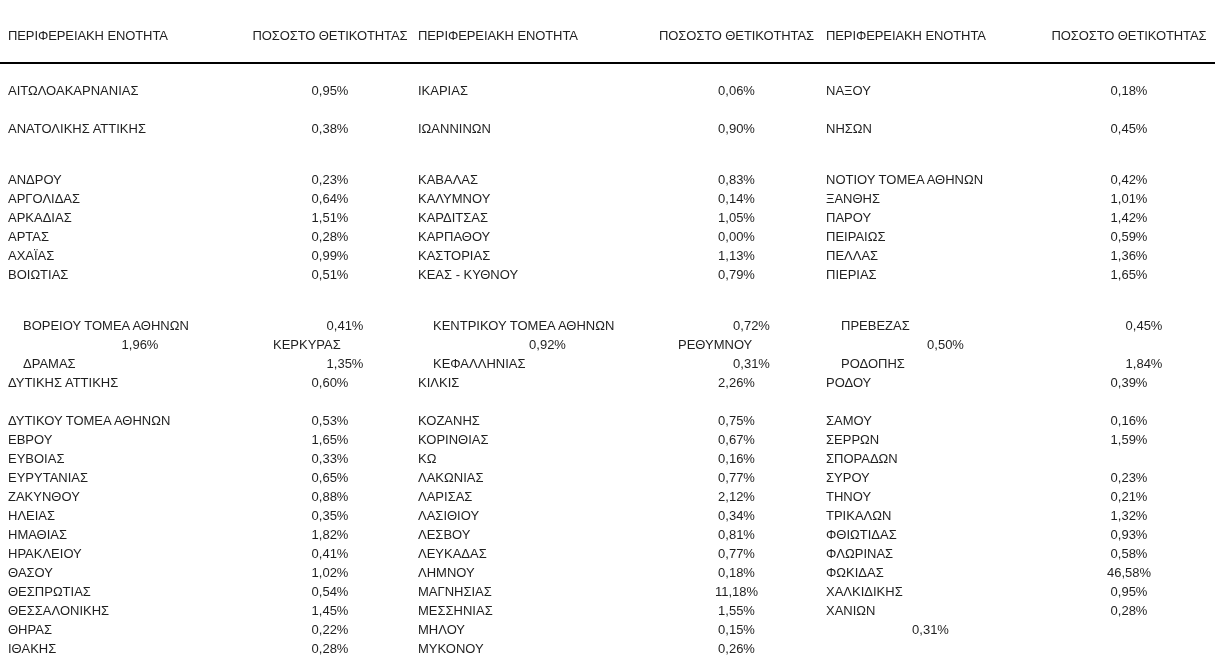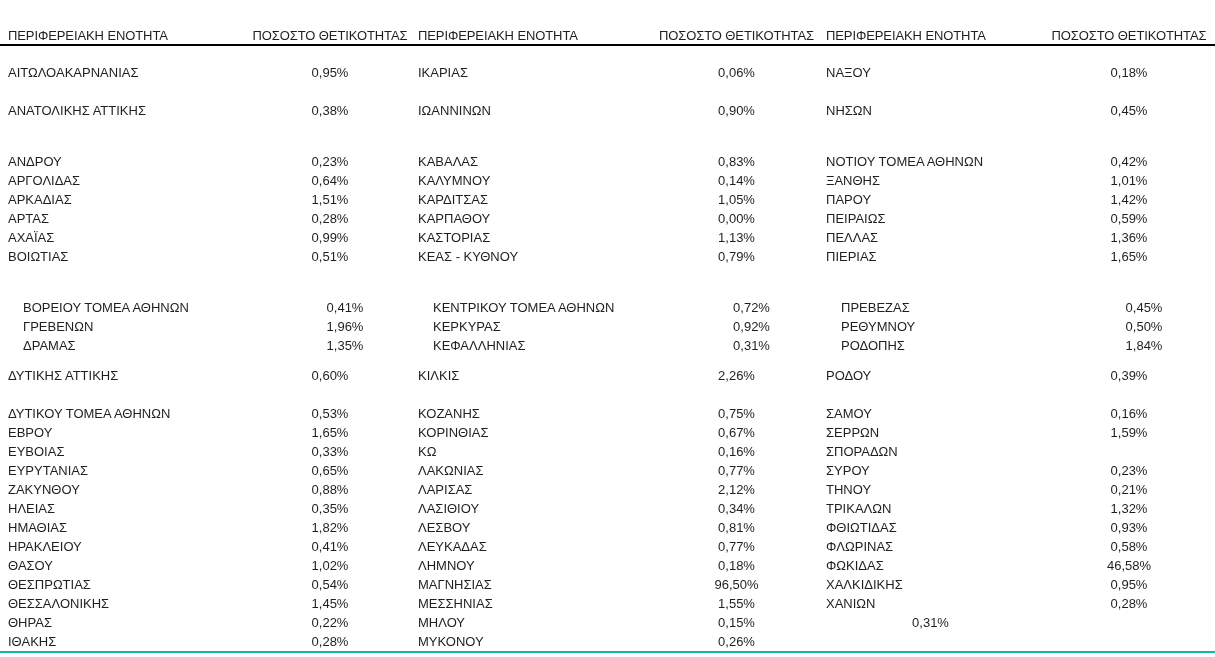--- a/index.html
+++ b/index.html
@@ -32,35 +32,35 @@
     padding-left: 8px;
     text-align: left;
   }
   .value {
     text-align: center;
   }
   .header-row {
     margin-top: 28px;
     font-size: 13px;
     line-height: 16px;
-    padding-bottom: 0;
+    padding-bottom: 18px;
     border-bottom: 2px solid #000000;
     letter-spacing: -0.1px;
   }
   .body-row {
     font-size: 13px;
     height: 19px;
     line-height: 19px;
   }
   .section { }
   .sec0 { margin-top: 8px; }
   .sec0 .body-row { height: 38px; line-height: 38px; }
   .sec1 { margin-top: 22px; }
   .sec2 { margin-top: 32px; margin-left: 15px; }
-  .sec3 { margin-top: 11px; }
+  .sec3 { }
   .sec4 { margin-top: 19px; border-bottom: 2px solid #14b8a6; }
 </style>
 </head>
 <body>
 
 <div class="doc">
 
   <div class="grid-row header-row">
     <div class="cell region">ΠΕΡΙΦΕΡΕΙΑΚΗ ΕΝΟΤΗΤΑ</div>
     <div class="cell value">ΠΟΣΟΣΤΟ ΘΕΤΙΚΟΤΗΤΑΣ</div>
@@ -142,21 +142,20 @@
       <div class="section sec2">
         <div class="grid-row body-row">
           <div class="cell region">ΒΟΡΕΙΟΥ ΤΟΜΕΑ ΑΘΗΝΩΝ</div>
           <div class="cell value">0,41%</div>
           <div class="cell region">ΚΕΝΤΡΙΚΟΥ ΤΟΜΕΑ ΑΘΗΝΩΝ</div>
           <div class="cell value">0,72%</div>
           <div class="cell region">ΠΡΕΒΕΖΑΣ</div>
           <div class="cell value">0,45%</div>
         </div>
         <div class="grid-row body-row">
-          <div class="cell region">ΓΡΕΒΕΝΩΝ</div>
           <div class="cell value">1,96%</div>
           <div class="cell region">ΚΕΡΚΥΡΑΣ</div>
           <div class="cell value">0,92%</div>
           <div class="cell region">ΡΕΘΥΜΝΟΥ</div>
           <div class="cell value">0,50%</div>
         </div>
         <div class="grid-row body-row">
           <div class="cell region">ΔΡΑΜΑΣ</div>
           <div class="cell value">1,35%</div>
           <div class="cell region">ΚΕΦΑΛΛΗΝΙΑΣ</div>
@@ -244,21 +243,21 @@
           <div class="cell value">1,02%</div>
           <div class="cell region">ΛΗΜΝΟΥ</div>
           <div class="cell value">0,18%</div>
           <div class="cell region">ΦΩΚΙΔΑΣ</div>
           <div class="cell value">46,58%</div>
         </div>
         <div class="grid-row body-row">
           <div class="cell region">ΘΕΣΠΡΩΤΙΑΣ</div>
           <div class="cell value">0,54%</div>
           <div class="cell region">ΜΑΓΝΗΣΙΑΣ</div>
-          <div class="cell value">96,50%</div>
+          <div class="cell value">11,18%</div>
           <div class="cell region">ΧΑΛΚΙΔΙΚΗΣ</div>
           <div class="cell value">0,95%</div>
         </div>
         <div class="grid-row body-row">
           <div class="cell region">ΘΕΣΣΑΛΟΝΙΚΗΣ</div>
           <div class="cell value">1,45%</div>
           <div class="cell region">ΜΕΣΣΗΝΙΑΣ</div>
           <div class="cell value">1,55%</div>
           <div class="cell region">ΧΑΝΙΩΝ</div>
           <div class="cell value">0,28%</div>

